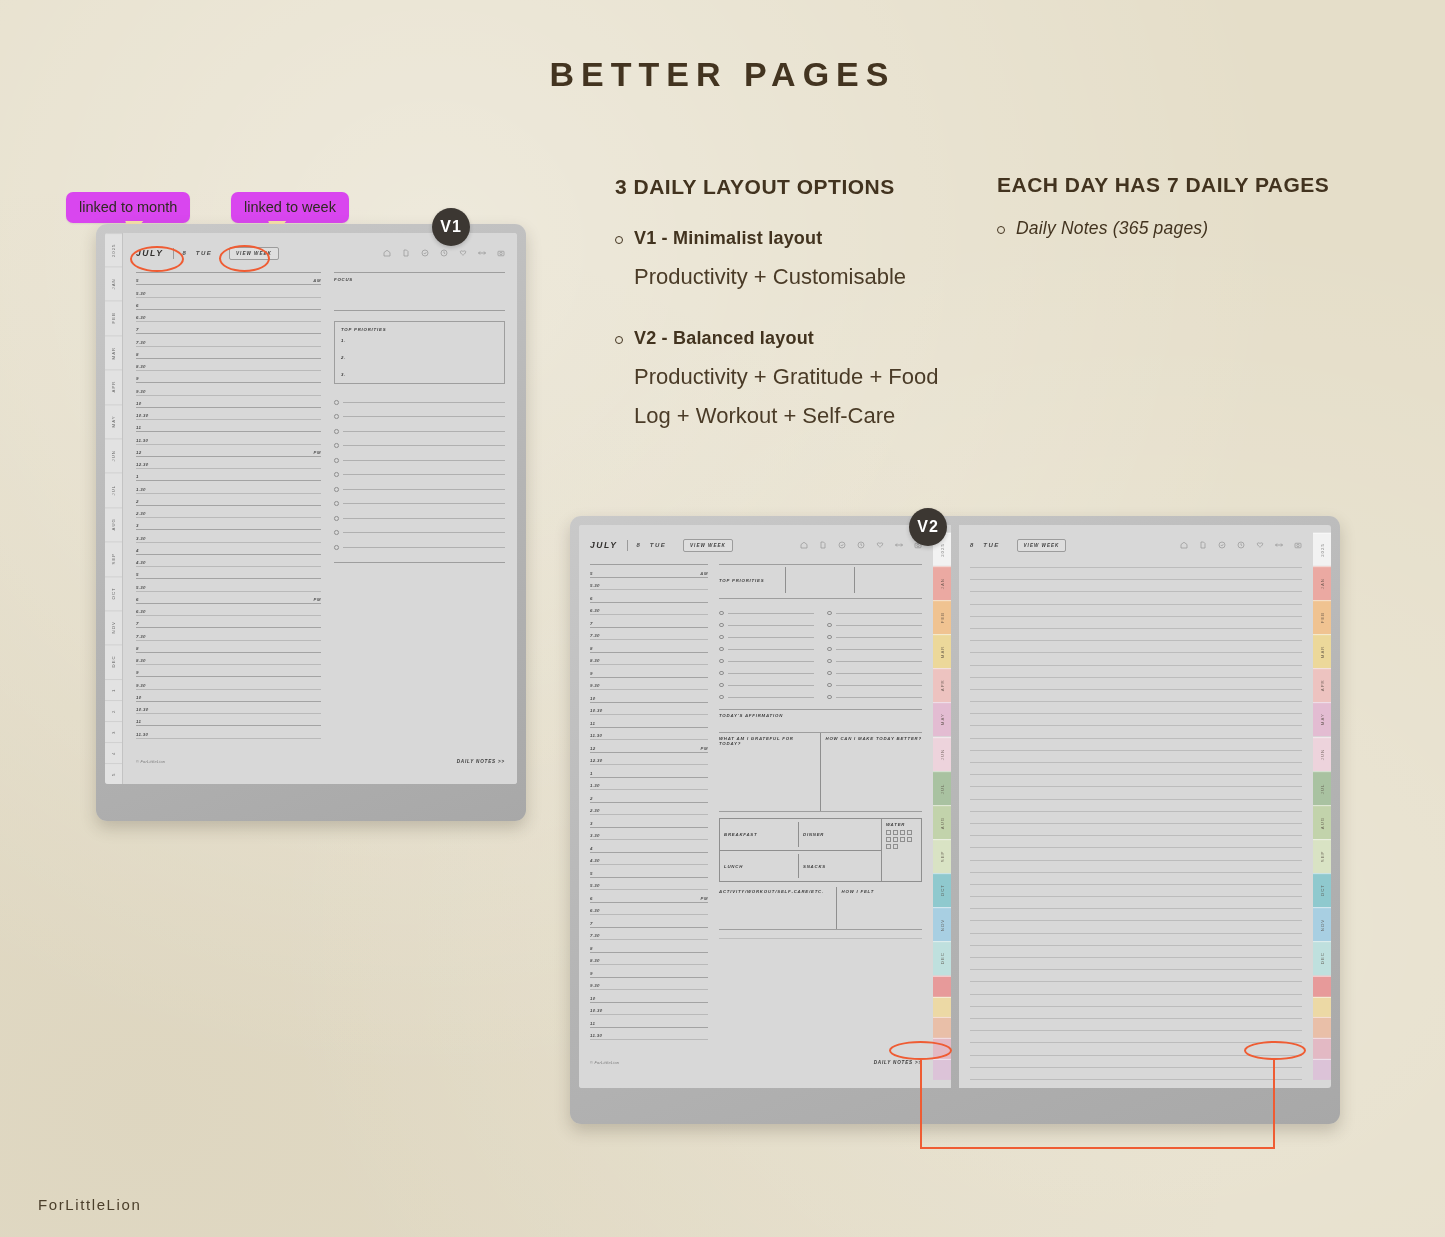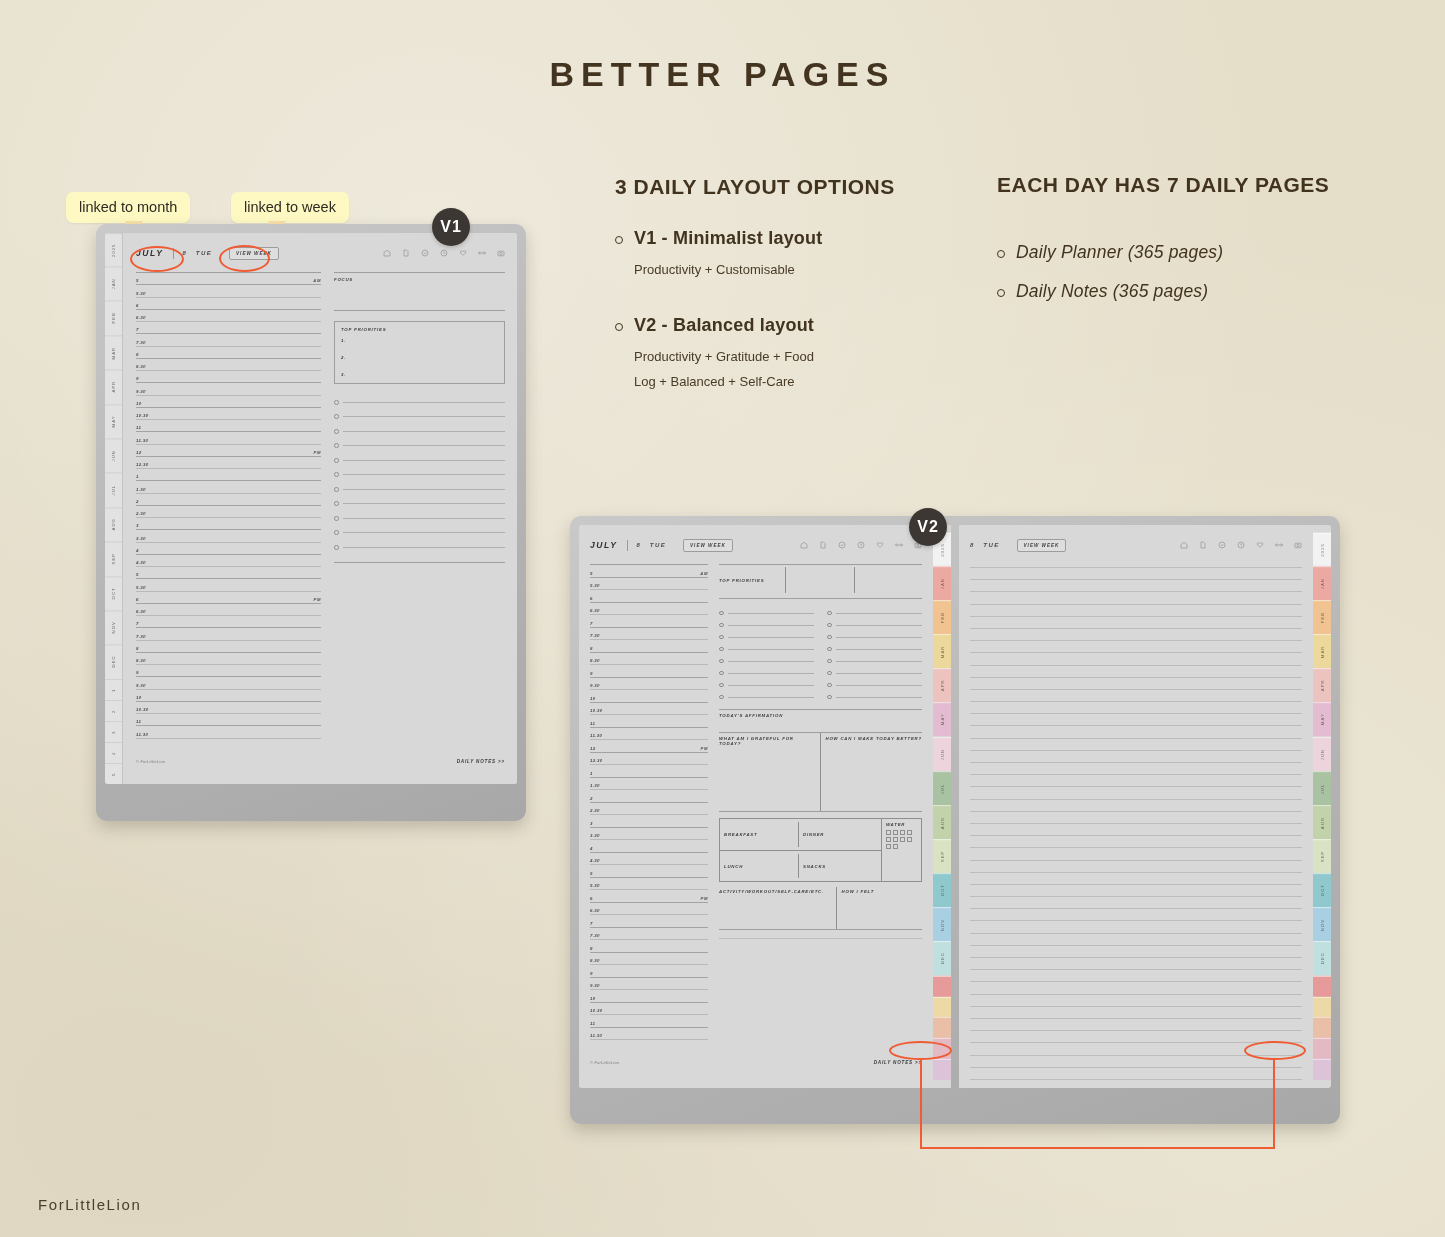--- a/index.html
+++ b/index.html
@@ -37,27 +37,27 @@
   }
   .col-head.second-line{ margin-top:4px; }
 
   .bullet-row{ display:flex; align-items:flex-start; gap:11px; margin-top:26px; }
   .bullet-dot{
     width:8px;height:8px;border:1.6px solid #433420;border-radius:50%;
     flex:0 0 auto; margin-top:8px;
   }
   .bullet-main{ font-size:18px; font-weight:bold; color:#42331f; letter-spacing:.2px;}
   .bullet-main.italic{ font-weight:normal; font-style:italic; font-size:17.5px;}
-  .sub-line{ font-size:13px; color:#4a3b27; margin-left:19px; margin-top:11px; line-height:1.5;}
+  .sub-line{ font-size:22px; color:#4a3b27; margin-left:19px; margin-top:11px; line-height:1.5;}
   .sub-line.tight{ margin-top:2px;}
 
   
   .callout{
     position:absolute;
-    background:#fef9c3;
+    background:#d946ef;
     border-radius:7px;
     padding:7px 13px 8px;
     font-size:14.5px;
     color:#2f2a22;
     white-space:nowrap;
     box-shadow:0 1px 2px rgba(0,0,0,.07);
   }
   .callout .tail{
     position:absolute; bottom:-14px; width:0;height:0;
     border-left:9px solid transparent; border-right:9px solid transparent;
@@ -174,32 +174,28 @@
       <div class="bullet-main">V1 - Minimalist layout</div>
       <div class="sub-line" style="margin-left:0">Productivity + Customisable</div>
     </div>
   </div>
 
   <div class="bullet-row" style="margin-top:35px">
     <div class="bullet-dot"></div>
     <div>
       <div class="bullet-main">V2 - Balanced layout</div>
       <div class="sub-line" style="margin-left:0">Productivity + Gratitude + Food</div>
-      <div class="sub-line tight" style="margin-left:0;margin-top:6px">Log + Balanced + Self-Care</div>
+      <div class="sub-line tight" style="margin-left:0;margin-top:6px">Log + Workout + Self-Care</div>
     </div>
   </div>
 </div>
 
 <div class="col-right">
   <div class="col-head">EACH DAY HAS 7 DAILY PAGES</div>
 
-  <div class="bullet-row" style="margin-top:42px">
-    <div class="bullet-dot"></div>
-    <div class="bullet-main italic">Daily Planner (365 pages)</div>
-  </div>
   <div class="bullet-row" style="margin-top:18px">
     <div class="bullet-dot"></div>
     <div class="bullet-main italic">Daily Notes (365 pages)</div>
   </div>
 </div>
 
 <div class="callout" id="callout-month">
   <span>linked to month</span>
   <span class="tail"></span>
 </div>

